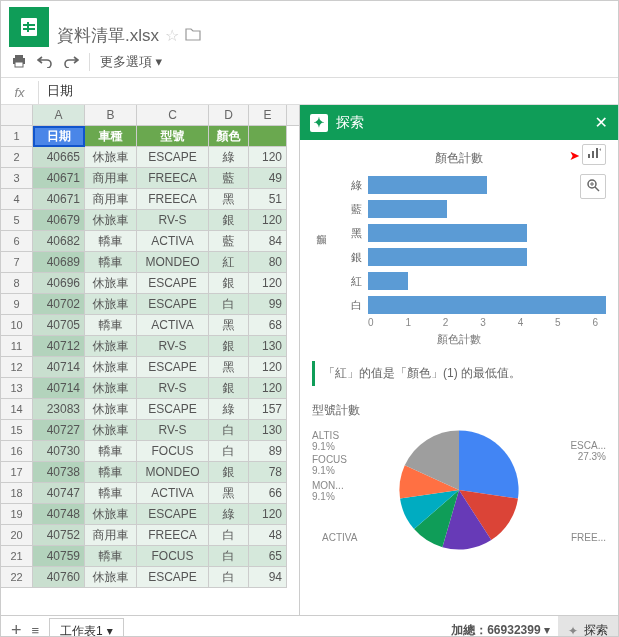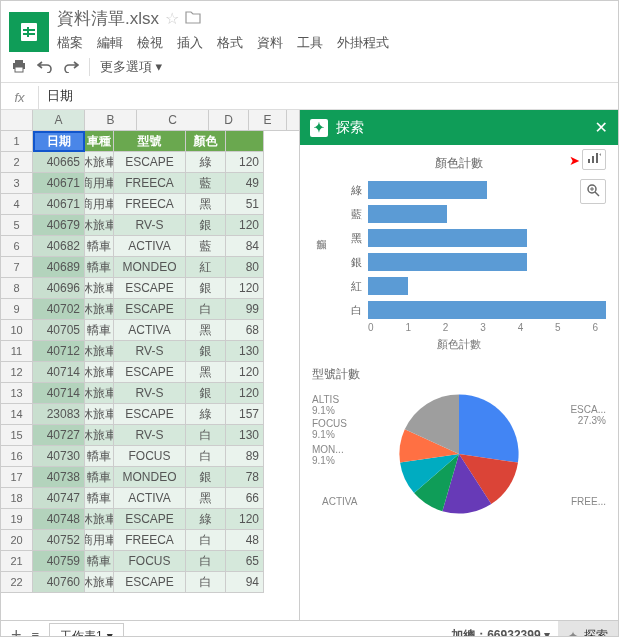--- a/index.html
+++ b/index.html
@@ -32,21 +32,21 @@
 .col-A { width: 52px; background: #d8e8de; } 
 .col-b { width: 52px; }
 .col-c { width: 72px; }
 .col-d { width: 40px; }
 .col-e { width: 38px; }
 .rows { }
 .row { display: flex; height: 21px; }
 .row-hdr { width: 32px; background: #f3f3f3; border-right: 1px solid #ccc; border-bottom: 1px solid #ccc; text-align: center; font-size: 11px; color: #666; display: flex; align-items: center; justify-content: center; }
 .cell { border-right: 1px solid #ccc; border-bottom: 1px solid #ccc; padding: 0 4px; font-size: 12px; display: flex; align-items: center; overflow: hidden; white-space: nowrap; }
 .cell.ca { width: 52px; justify-content: flex-end; }
-.cell.cb { width: 29px; justify-content: center; }
+.cell.cb { width: 52px; justify-content: center; }
 .cell.cc { width: 72px; justify-content: center; }
 .cell.cd { width: 40px; justify-content: center; }
 .cell.ce { width: 38px; justify-content: flex-end; }
 .hrow .cell { background: #6aa84f; color: #fff; font-weight: bold; justify-content: center; }
 .hrow .cell.ca { background: #4a86e8; border: 2px solid #1155cc; }
 .drow.even .cell { background: #eaf3ed; }
 .drow.odd .cell { background: #d5e8db; }
 .drow .cell.ca { background: #c9dfcf; }
 .drow.odd .cell.ca { background: #b3d3bc; }
 .drow .cell { color: #555; }
@@ -96,30 +96,20 @@
   <div class="title-area">
     <div class="title-row">
       <span class="doc-title">資料清單.xlsx</span>
       <span class="star">☆</span>
       <span class="folder-ic">
         <svg width="16" height="14" viewBox="0 0 16 14">
             <path d="M1 2 h5 l2 2 h7 v9 h-14 z" fill="none" stroke="#999" stroke-width="1.2"></path>
           </svg>
       </span>
     </div>
-    <div class="menubar" id="menubar">
-        <span>檔案</span>
-        <span>編輯</span>
-        <span>檢視</span>
-        <span>插入</span>
-        <span>格式</span>
-        <span>資料</span>
-        <span>工具</span>
-        <span>外掛程式</span>
-      </div>
   </div>
 </div>
 
 <div class="toolbar">
   <span class="tb-ic">
     <svg width="16" height="14" viewBox="0 0 16 14">
         <rect x="2" y="4" width="12" height="6" fill="#666"></rect>
         <rect x="4" y="1" width="8" height="3" fill="#666"></rect>
         <rect x="4" y="8" width="8" height="5" fill="#fff" stroke="#666"></rect>
       </svg>
@@ -402,20 +392,21 @@
             <span>0</span>
             <span>1</span>
             <span>2</span>
             <span>3</span>
             <span>4</span>
             <span>5</span>
             <span>6</span>
           </div>
         <div class="x-title">顏色計數</div>
       </div>
+      <div class="insight">「紅」的值是「顏色」(1) 的最低值。</div>
       <div class="pie-area">
         <div class="pie-title">型號計數</div>
         <svg class="pie-svg" width="150" height="130" viewBox="-60 -60 120 120" id="piesvg">
             <path d="M0 0 L3.3677786976552213e-15 -55 A55 55 0 0 1 54.426686523145804 7.920593040373869 Z" fill="#4285f4"></path>
             <path d="M0 0 L54.426686523145804 7.920593040373869 A55 55 0 0 1 29.761668866978173 46.251952026399294 Z" fill="#db4437"></path>
             <path d="M0 0 L29.761668866978173 46.251952026399294 A55 55 0 0 1 -15.344510832157605 52.81615271223187 Z" fill="#673ab7"></path>
             <path d="M0 0 L-15.344510832157605 52.81615271223187 A55 55 0 0 1 -41.483825940485715 36.112216566412606 Z" fill="#0f9d58"></path>
             <path d="M0 0 L-41.483825940485715 36.112216566412606 A55 55 0 0 1 -54.426686523145804 7.920593040373869 Z" fill="#00acc1"></path>
             <path d="M0 0 L-54.426686523145804 7.920593040373869 A55 55 0 0 1 -50.05582838767477 -22.7906569546306 Z" fill="#ff7043"></path>
             <path d="M0 0 L-50.05582838767477 -22.7906569546306 A55 55 0 0 1 -1.0103336092965664e-14 -55 Z" fill="#9e9e9e"></path>

